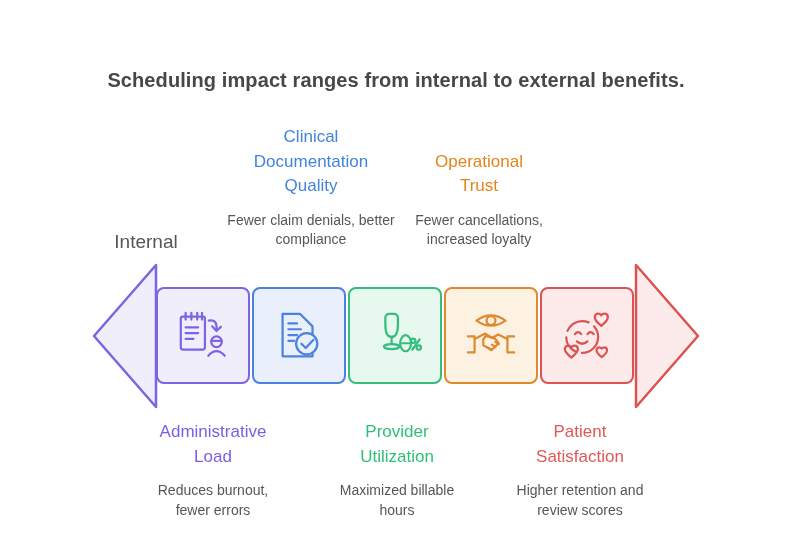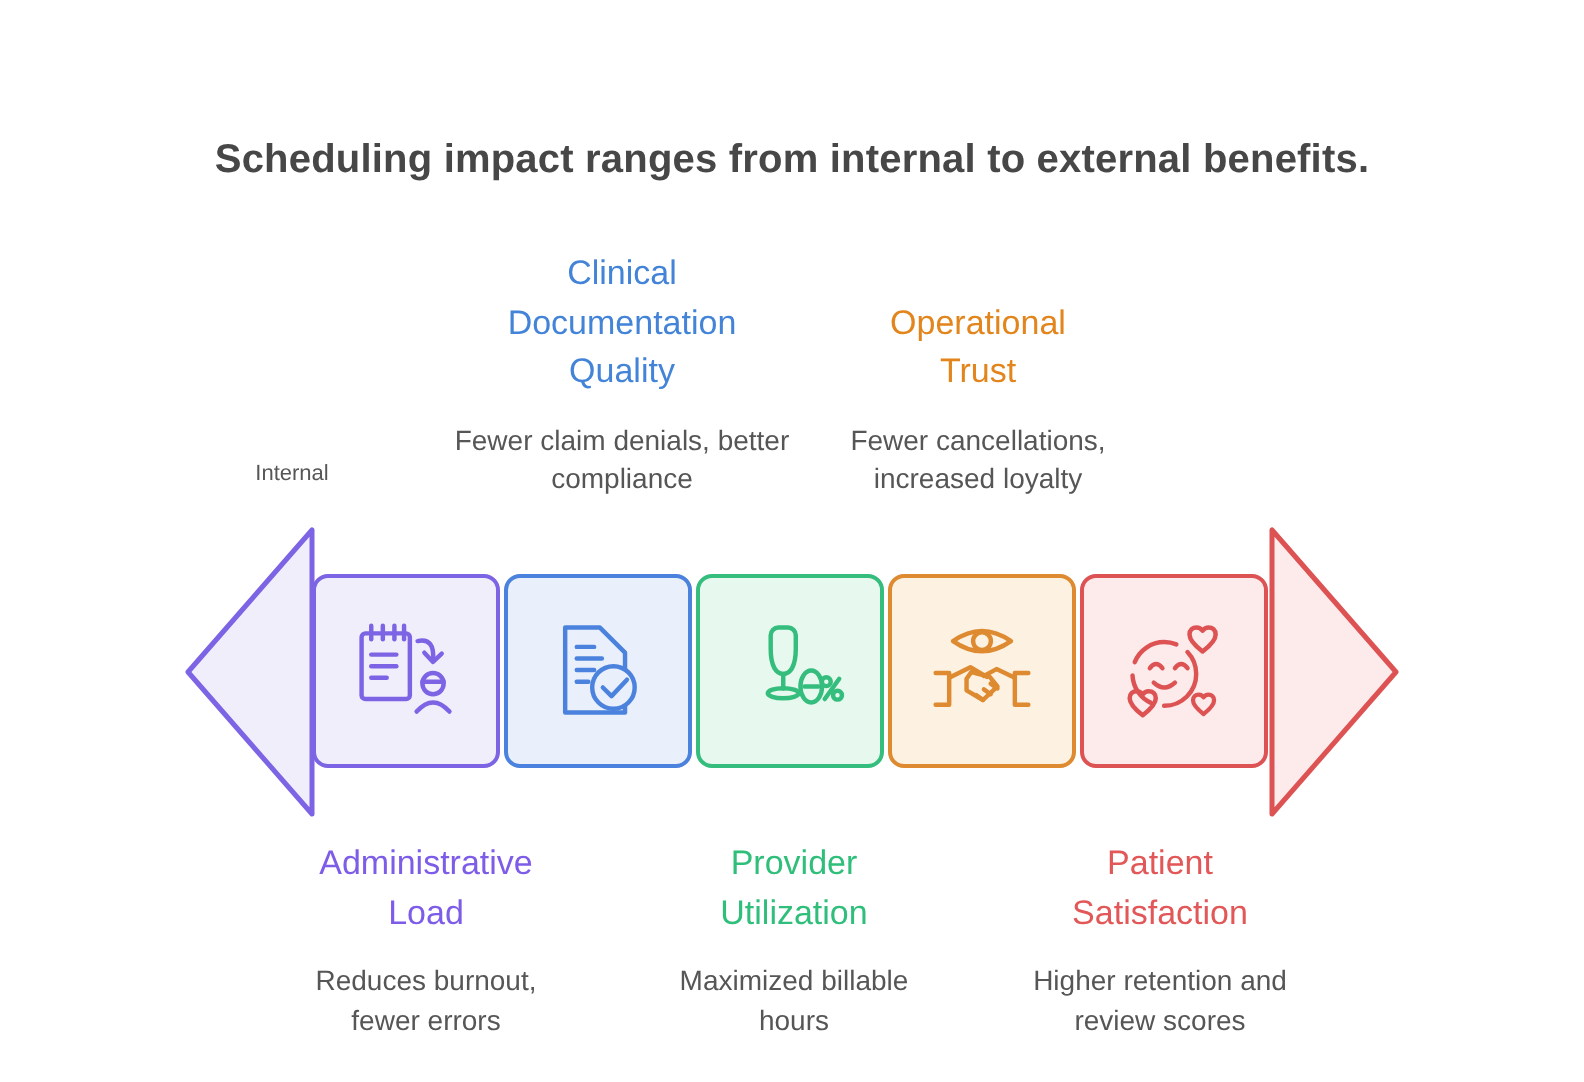--- a/index.html
+++ b/index.html
@@ -6,21 +6,21 @@
   .canvas{
     position:relative;width:792px;height:541px;background:#ffffff;
     font-family:"Liberation Sans", sans-serif;overflow:hidden;
   }
   .title{
     position:absolute;top:53px;left:0;right:0;margin:16px;text-align:center;
     font-size:20px;font-weight:700;color:var(--title-color,#474747);letter-spacing:.1px;
   }
   .edge-label{
     position:absolute;top:231px;width:110px;text-align:center;
-    font-size:11px;color:var(--body-color,#565656);
+    font-size:19px;color:var(--body-color,#565656);
   }
   .edge-label.internal{left:91px}
   .edge-label.external{left:593px}
 
   .band{position:absolute;left:92px;top:263px;width:611px;height:146px;}
   .arrow{position:absolute;top:0;}
   .arrow-left{left:0;}
   .arrow-right{left:542px;}
   .arrow-left polygon{fill:var(--arrowL-fill,#f1eefb);stroke:var(--arrowL-stroke,#7c64e4);stroke-width:2.5;stroke-linejoin:round;}
   .arrow-right polygon{fill:var(--arrowR-fill,#fdeaea);stroke:var(--arrowR-stroke,#dd5353);stroke-width:2.5;stroke-linejoin:round;}
@@ -32,21 +32,21 @@
     display:flex;align-items:center;justify-content:center;
   }
   .stage-box svg{color:var(--stage-border,#999);}
   .icon-stroke{fill:none;stroke:currentColor;stroke-width:2.3;stroke-linecap:round;stroke-linejoin:round;}
 
   .ann{position:absolute;width:200px;text-align:center;}
   .ann.above{bottom:291px;display:flex;flex-direction:column;justify-content:flex-end;}
   .ann.below{top:420px;}
   .ann-label{font-size:17px;line-height:1.45;color:var(--stage-text,#444);margin:0 auto;}
   .ann-desc{font-size:14px;line-height:1.4;color:var(--body-color,#565656);margin:12px auto 0;}
-  .ann1{left:113px}.ann2{left:211px}.ann3{left:297px}.ann4{left:389px}.ann5{left:480px}
+  .ann1{left:113px}.ann2{left:211px}.ann3{left:297px}.ann4{left:379px}.ann5{left:480px}
   .ann1 .ann-label{max-width:136px}.ann1 .ann-desc{max-width:148px}
   .ann2 .ann-label{max-width:150px}.ann2 .ann-desc{max-width:170px}
   .ann3 .ann-label{max-width:112px}.ann3 .ann-desc{max-width:152px}
   .ann4 .ann-label{max-width:112px}.ann4 .ann-desc{max-width:176px}
   .ann5 .ann-label{max-width:124px}.ann5 .ann-desc{max-width:162px}
 </style>
 </head>
 <body>
 
 <div class="canvas" style="--title-color: #474747; --body-color: #565656; --arrowL-stroke: #7c64e4; --arrowL-fill: #f1eefb; --arrowR-stroke: #dd5353; --arrowR-fill: #fdeaea;">

